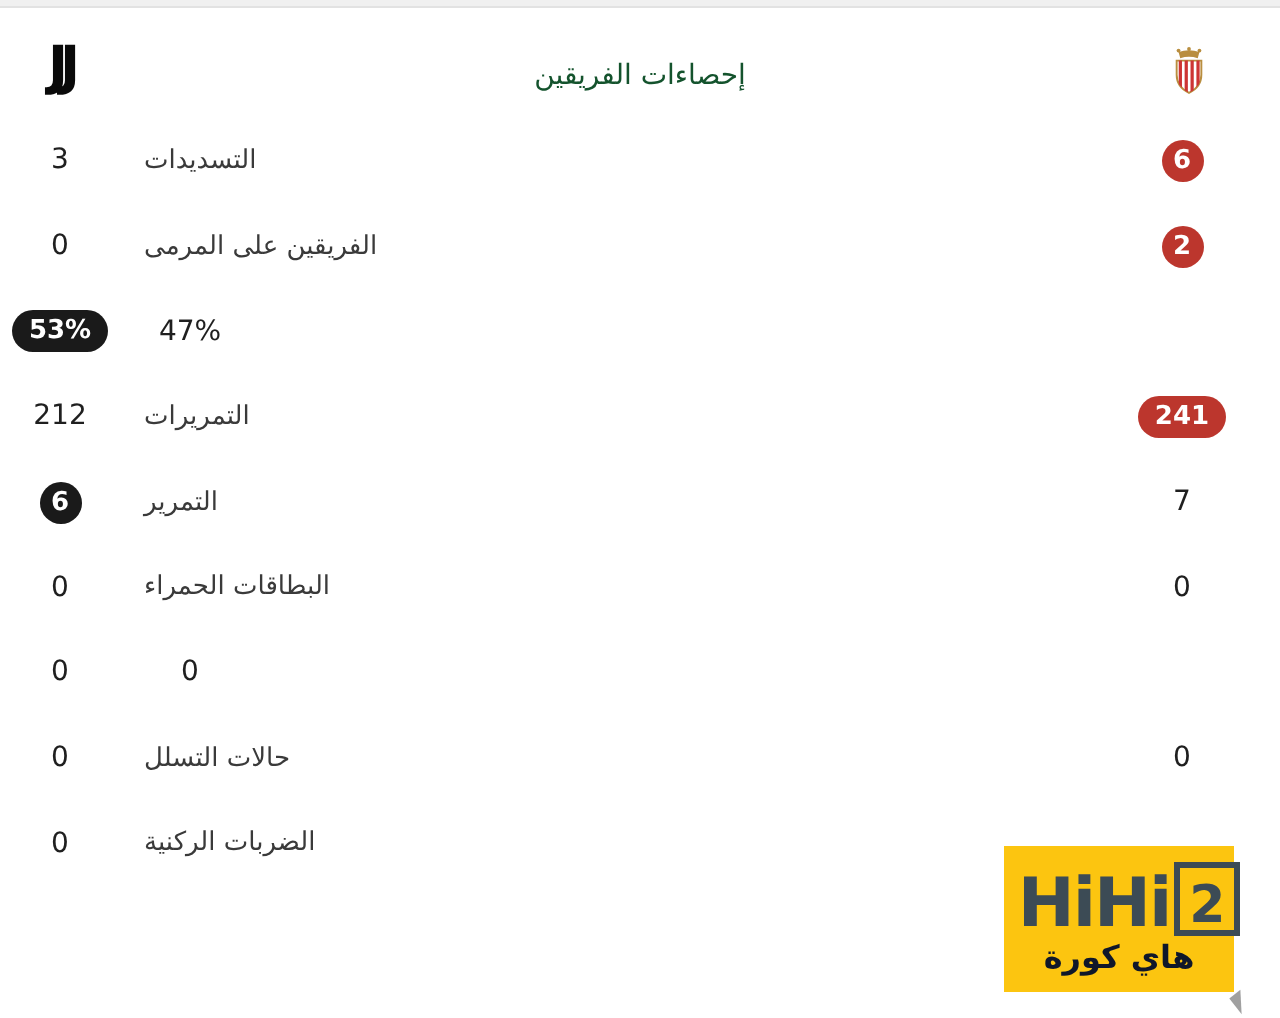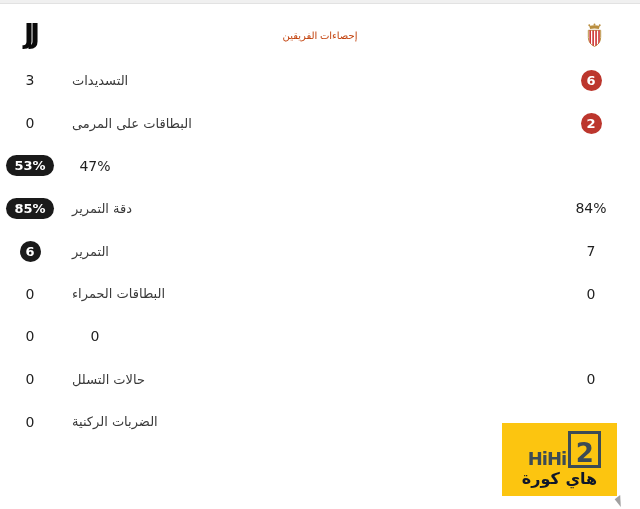--- a/index.html
+++ b/index.html
@@ -13,21 +13,21 @@
     height:4px; background:#f0f0f0; border-bottom:1px solid #e2e2e2;
   }
   .header { position:relative; height:54px; }
   .logo-juve {
     position:absolute; left:24px; top:16px;
     font-size:27px; font-weight:800; letter-spacing:-4px;
     color:#0a0a0a; line-height:1; font-family:"DejaVu Sans", sans-serif;
   }
   .panel-title {
     position:absolute; left:0; right:0; top:26px;
-    text-align:center; font-size:10px; font-weight:500; color:#c2410c;font-family:Liberation Serif, serif;
+    text-align:center; font-size:14px; font-weight:500; color:#14532d;
   }
   .logo-monaco { position:absolute; right:36px; top:19px; width:19px; height:26px; }
   .rows { position:absolute; top:59px; left:0; right:0; }
   .row { display:flex; align-items:center; height:42.7px; }
   .cell-left { width:60px; display:flex; justify-content:center; }
   .cell-label {
     flex:1; padding-left:12px;
     font-size:13px; color:#3a3a3a;
   }
   .cell-right { width:70px; margin-right:14px; display:flex; justify-content:center; }
@@ -40,21 +40,21 @@
   .badge.pill { padding:0 8px; }
   .b-red { background:#bc362d; }
   .b-black { background:#1a1a1a; }
   .watermark {
     position:absolute; left:502px; top:423px; width:115px; height:73px;
     background:#fcc510; display:flex; flex-direction:column;
     align-items:center; justify-content:center; gap:1px; z-index:5;
   }
   .wm-row { display:flex; align-items:flex-end; margin-left:10px; }
   .wm-hihi {
-    font-size:18px; font-weight:800; color:#3c4b55;
+    font-size:34px; font-weight:800; color:#3c4b55;
     letter-spacing:-1px; line-height:0.9;
   }
   .wm-two {
     width:33px; height:37px; border:3px solid #3c4b55;
     display:flex; align-items:flex-end; justify-content:center;
     font-size:26px; font-weight:800; color:#3c4b55;
     line-height:0.85; margin-left:2px;
   }
   .wm-ar { font-size:16px; font-weight:700; color:#0f172a; line-height:1.25; }
   .cursor {
@@ -101,45 +101,45 @@
       <div class="cell-label">التسديدات</div>
       <div class="cell-right">
           <span class="badge b-red">6</span>
         </div>
     </div>
 
     <div class="row">
       <div class="cell-left">
           <span class="val">0</span>
         </div>
-      <div class="cell-label">البطاقات على المرمى</div>
+      <div class="cell-label">الفريقين على المرمى</div>
       <div class="cell-right">
           <span class="badge b-red">2</span>
         </div>
     </div>
 
     <div class="row">
       <div class="cell-left">
           <span class="badge pill b-black">53%</span>
         </div>
       <div class="cell-right">
           <span class="val">47%</span>
         </div>
     </div>
 
-
     <div class="row">
       <div class="cell-left">
-          <span class="badge pill b-black">85%</span>
+          <span class="val">212</span>
         </div>
-      <div class="cell-label">دقة التمرير</div>
+      <div class="cell-label">التمريرات</div>
       <div class="cell-right">
-          <span class="val">84%</span>
+          <span class="badge pill b-red">241</span>
         </div>
     </div>
+
 
     <div class="row">
       <div class="cell-left">
           <span class="badge b-black">6</span>
         </div>
       <div class="cell-label">التمرير</div>
       <div class="cell-right">
           <span class="val">7</span>
         </div>
     </div>

